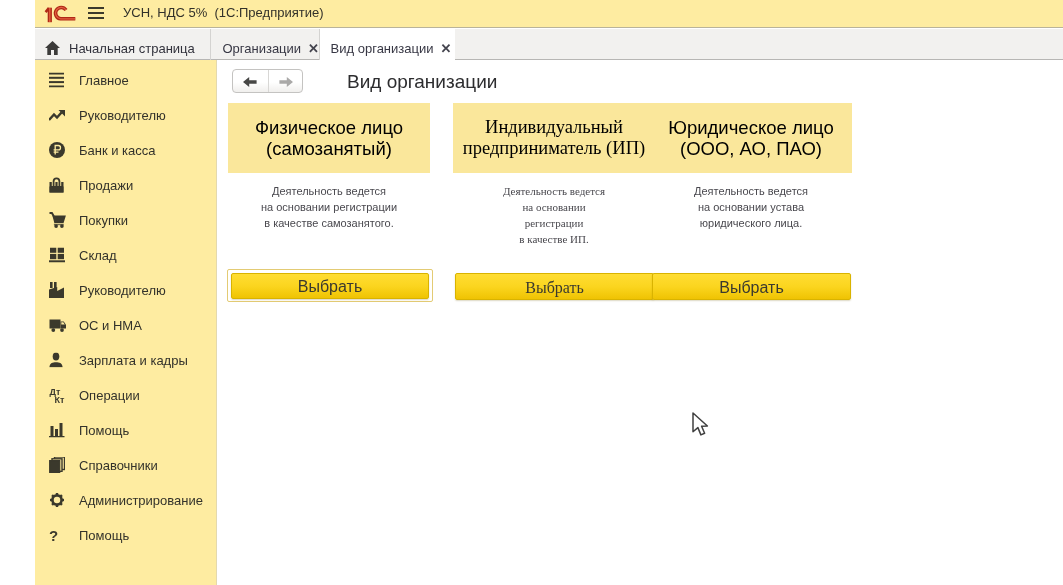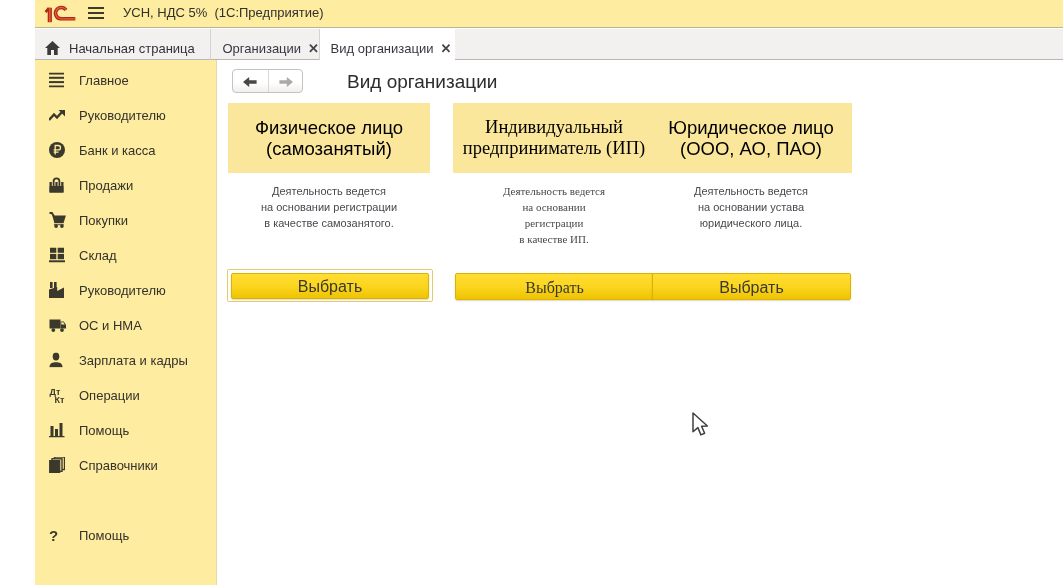--- a/index.html
+++ b/index.html
@@ -209,20 +209,36 @@
     <div class="mi" style="top:390px">
         <svg width="16" height="16" viewBox="0 0 16 16">
           <g>
             <rect x="5.5" y="0" width="10" height="12.5" fill="none" stroke="#3b392c" stroke-width="1.4"></rect>
             <rect x="3" y="1.8" width="10" height="12.5" fill="#feeca1" stroke="#3b392c" stroke-width="1.4"></rect>
             <rect x="0.7" y="3.6" width="10" height="12" fill="#3b392c" stroke="#3b392c" stroke-width="1.2"></rect>
           </g>
         </svg>
         <span class="lbl">Справочники</span>
       </div>
+    <div class="mi" style="top:425px">
+        <svg width="16" height="16" viewBox="0 0 16 16">
+          <g fill="#3b392c">
+            <circle cx="8" cy="8" r="4.6" fill="none" stroke="#3b392c" stroke-width="2.7"></circle>
+            <rect x="6.8" y="1" width="2.4" height="2.6" transform="rotate(0 8 8)"></rect>
+            <rect x="6.8" y="1" width="2.4" height="2.6" transform="rotate(45 8 8)"></rect>
+            <rect x="6.8" y="1" width="2.4" height="2.6" transform="rotate(90 8 8)"></rect>
+            <rect x="6.8" y="1" width="2.4" height="2.6" transform="rotate(135 8 8)"></rect>
+            <rect x="6.8" y="1" width="2.4" height="2.6" transform="rotate(180 8 8)"></rect>
+            <rect x="6.8" y="1" width="2.4" height="2.6" transform="rotate(225 8 8)"></rect>
+            <rect x="6.8" y="1" width="2.4" height="2.6" transform="rotate(270 8 8)"></rect>
+            <rect x="6.8" y="1" width="2.4" height="2.6" transform="rotate(315 8 8)"></rect>
+          </g>
+        </svg>
+        <span class="lbl">Администрирование</span>
+      </div>
     <div class="mi" style="top:460px">
         <svg width="12" height="16" viewBox="0 0 12 16">
           <text x="0" y="14" font-family="Liberation Sans" font-size="15" font-weight="bold" fill="#3b392c">?</text>
         </svg>
         <span class="lbl">Помощь</span>
       </div>
   </div>
 
   <div id="main">
     <div id="navbtns">

